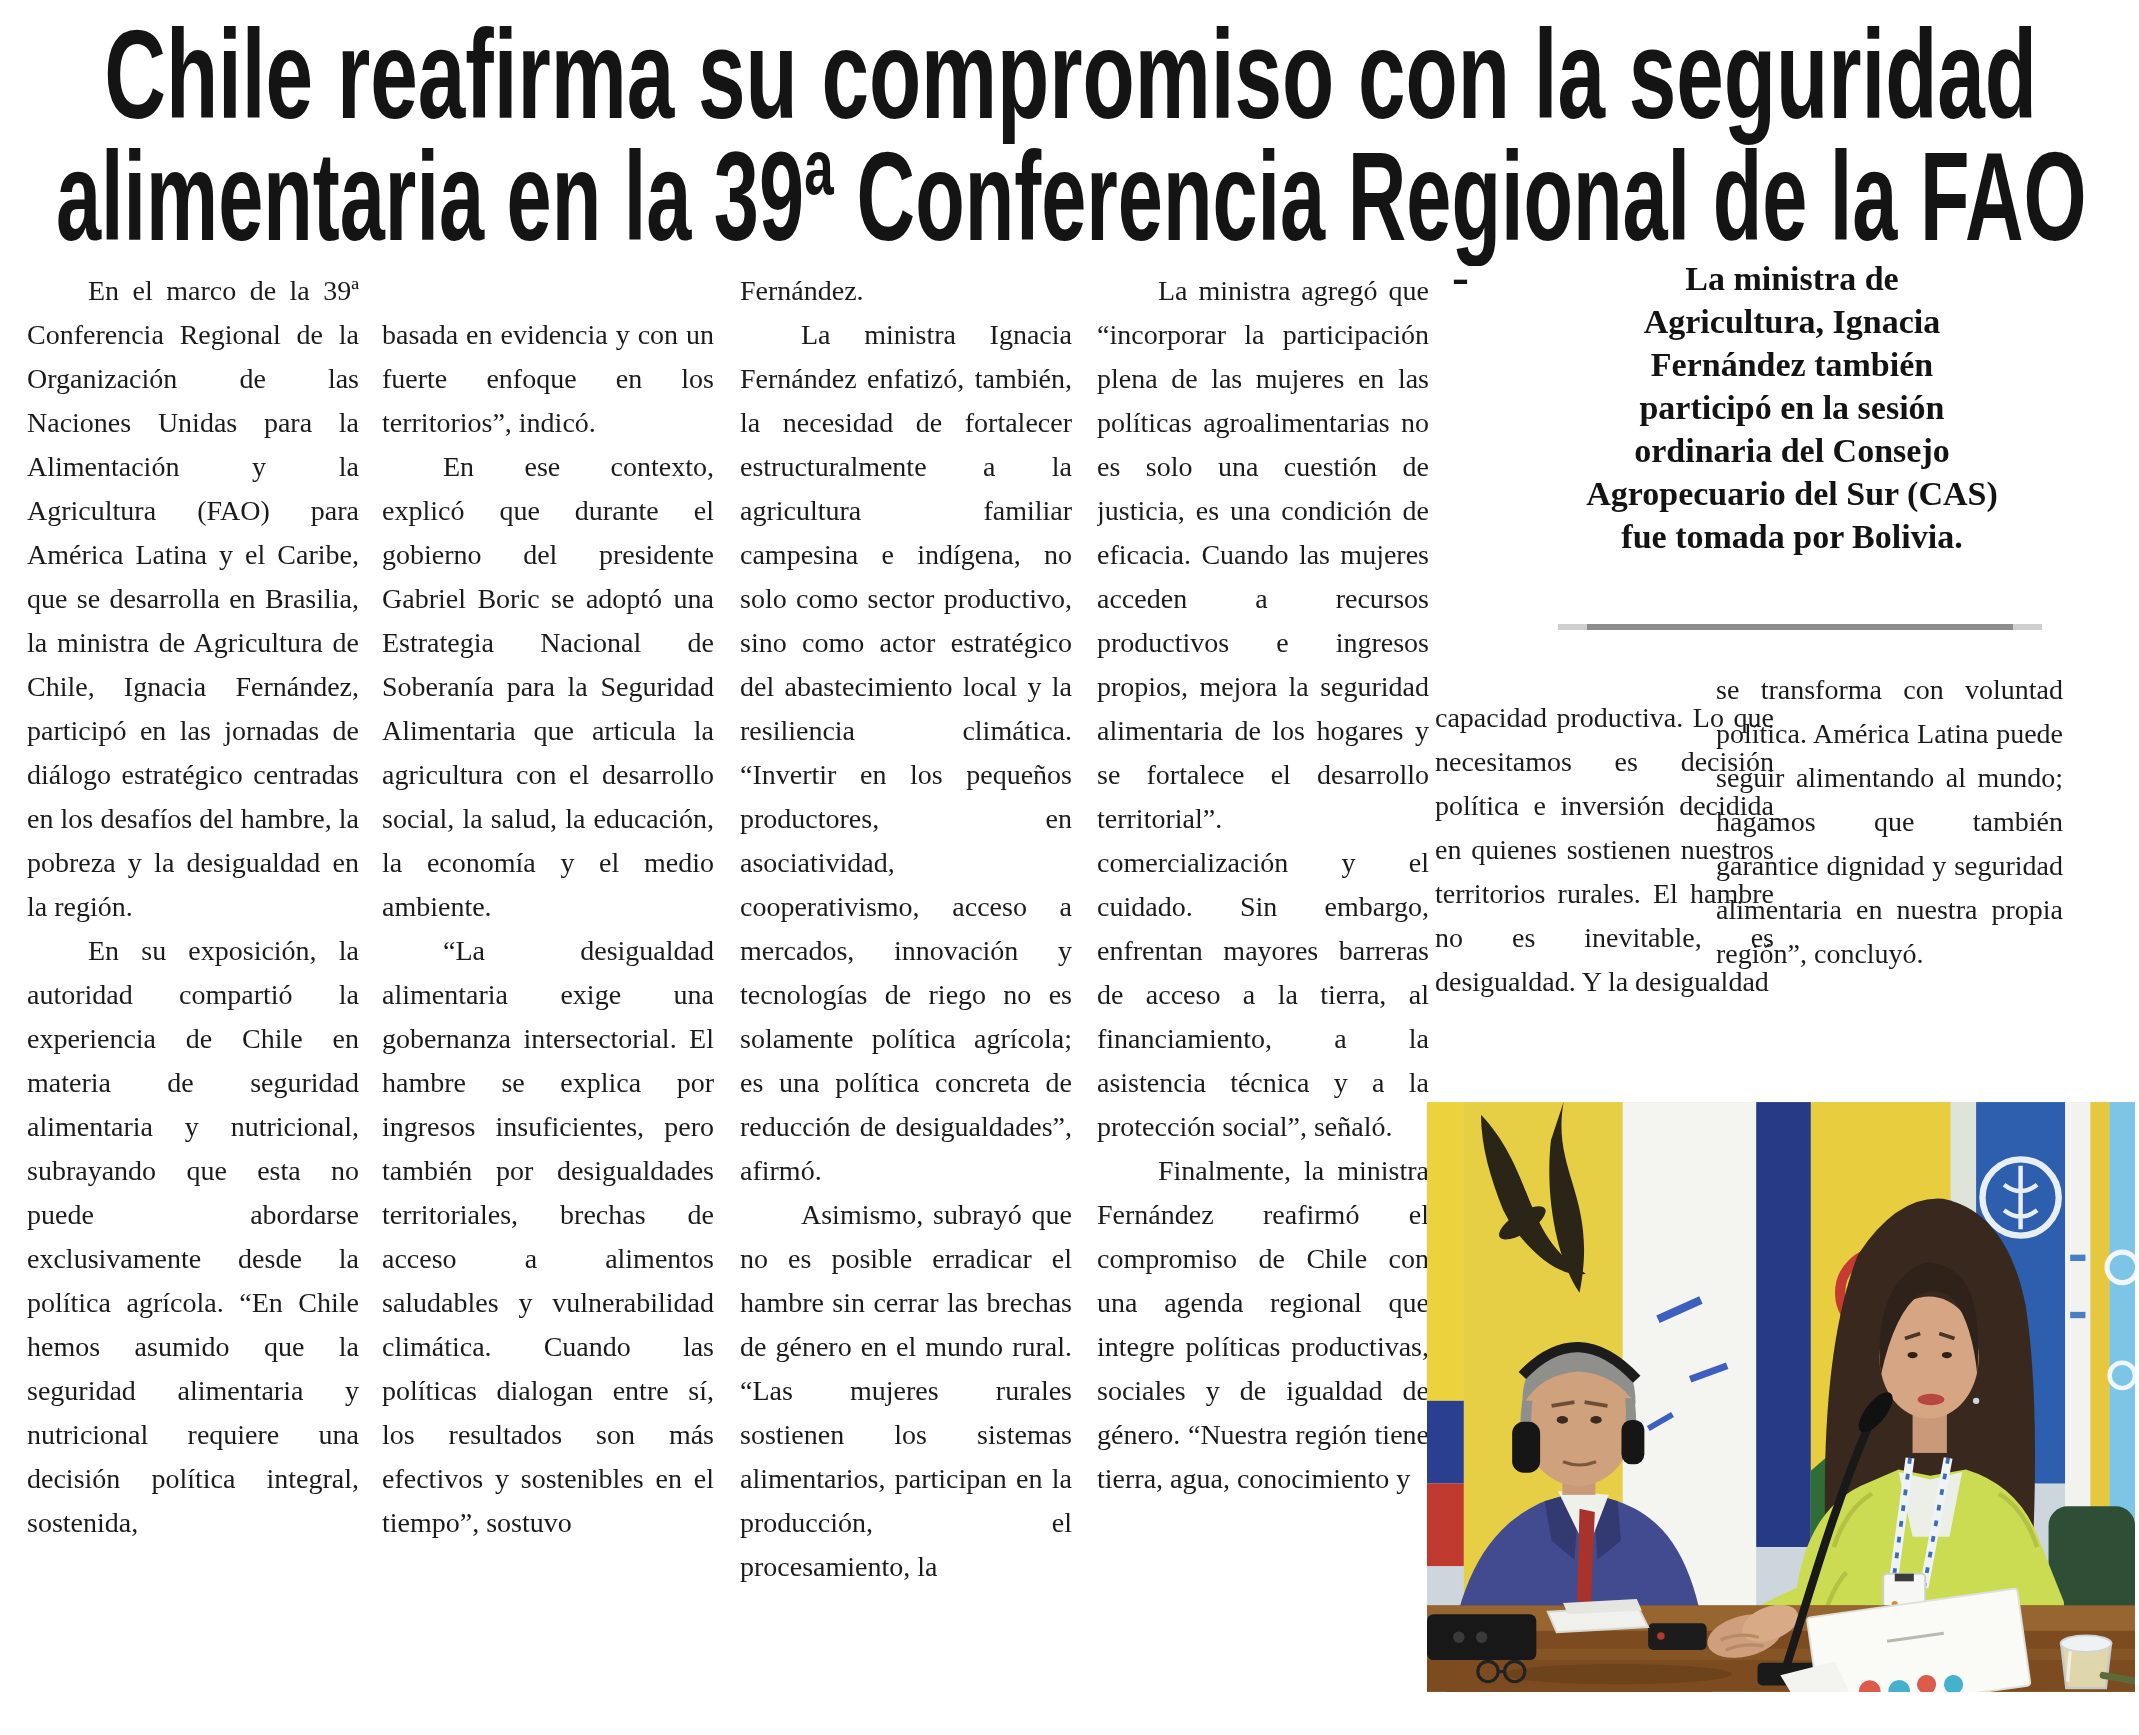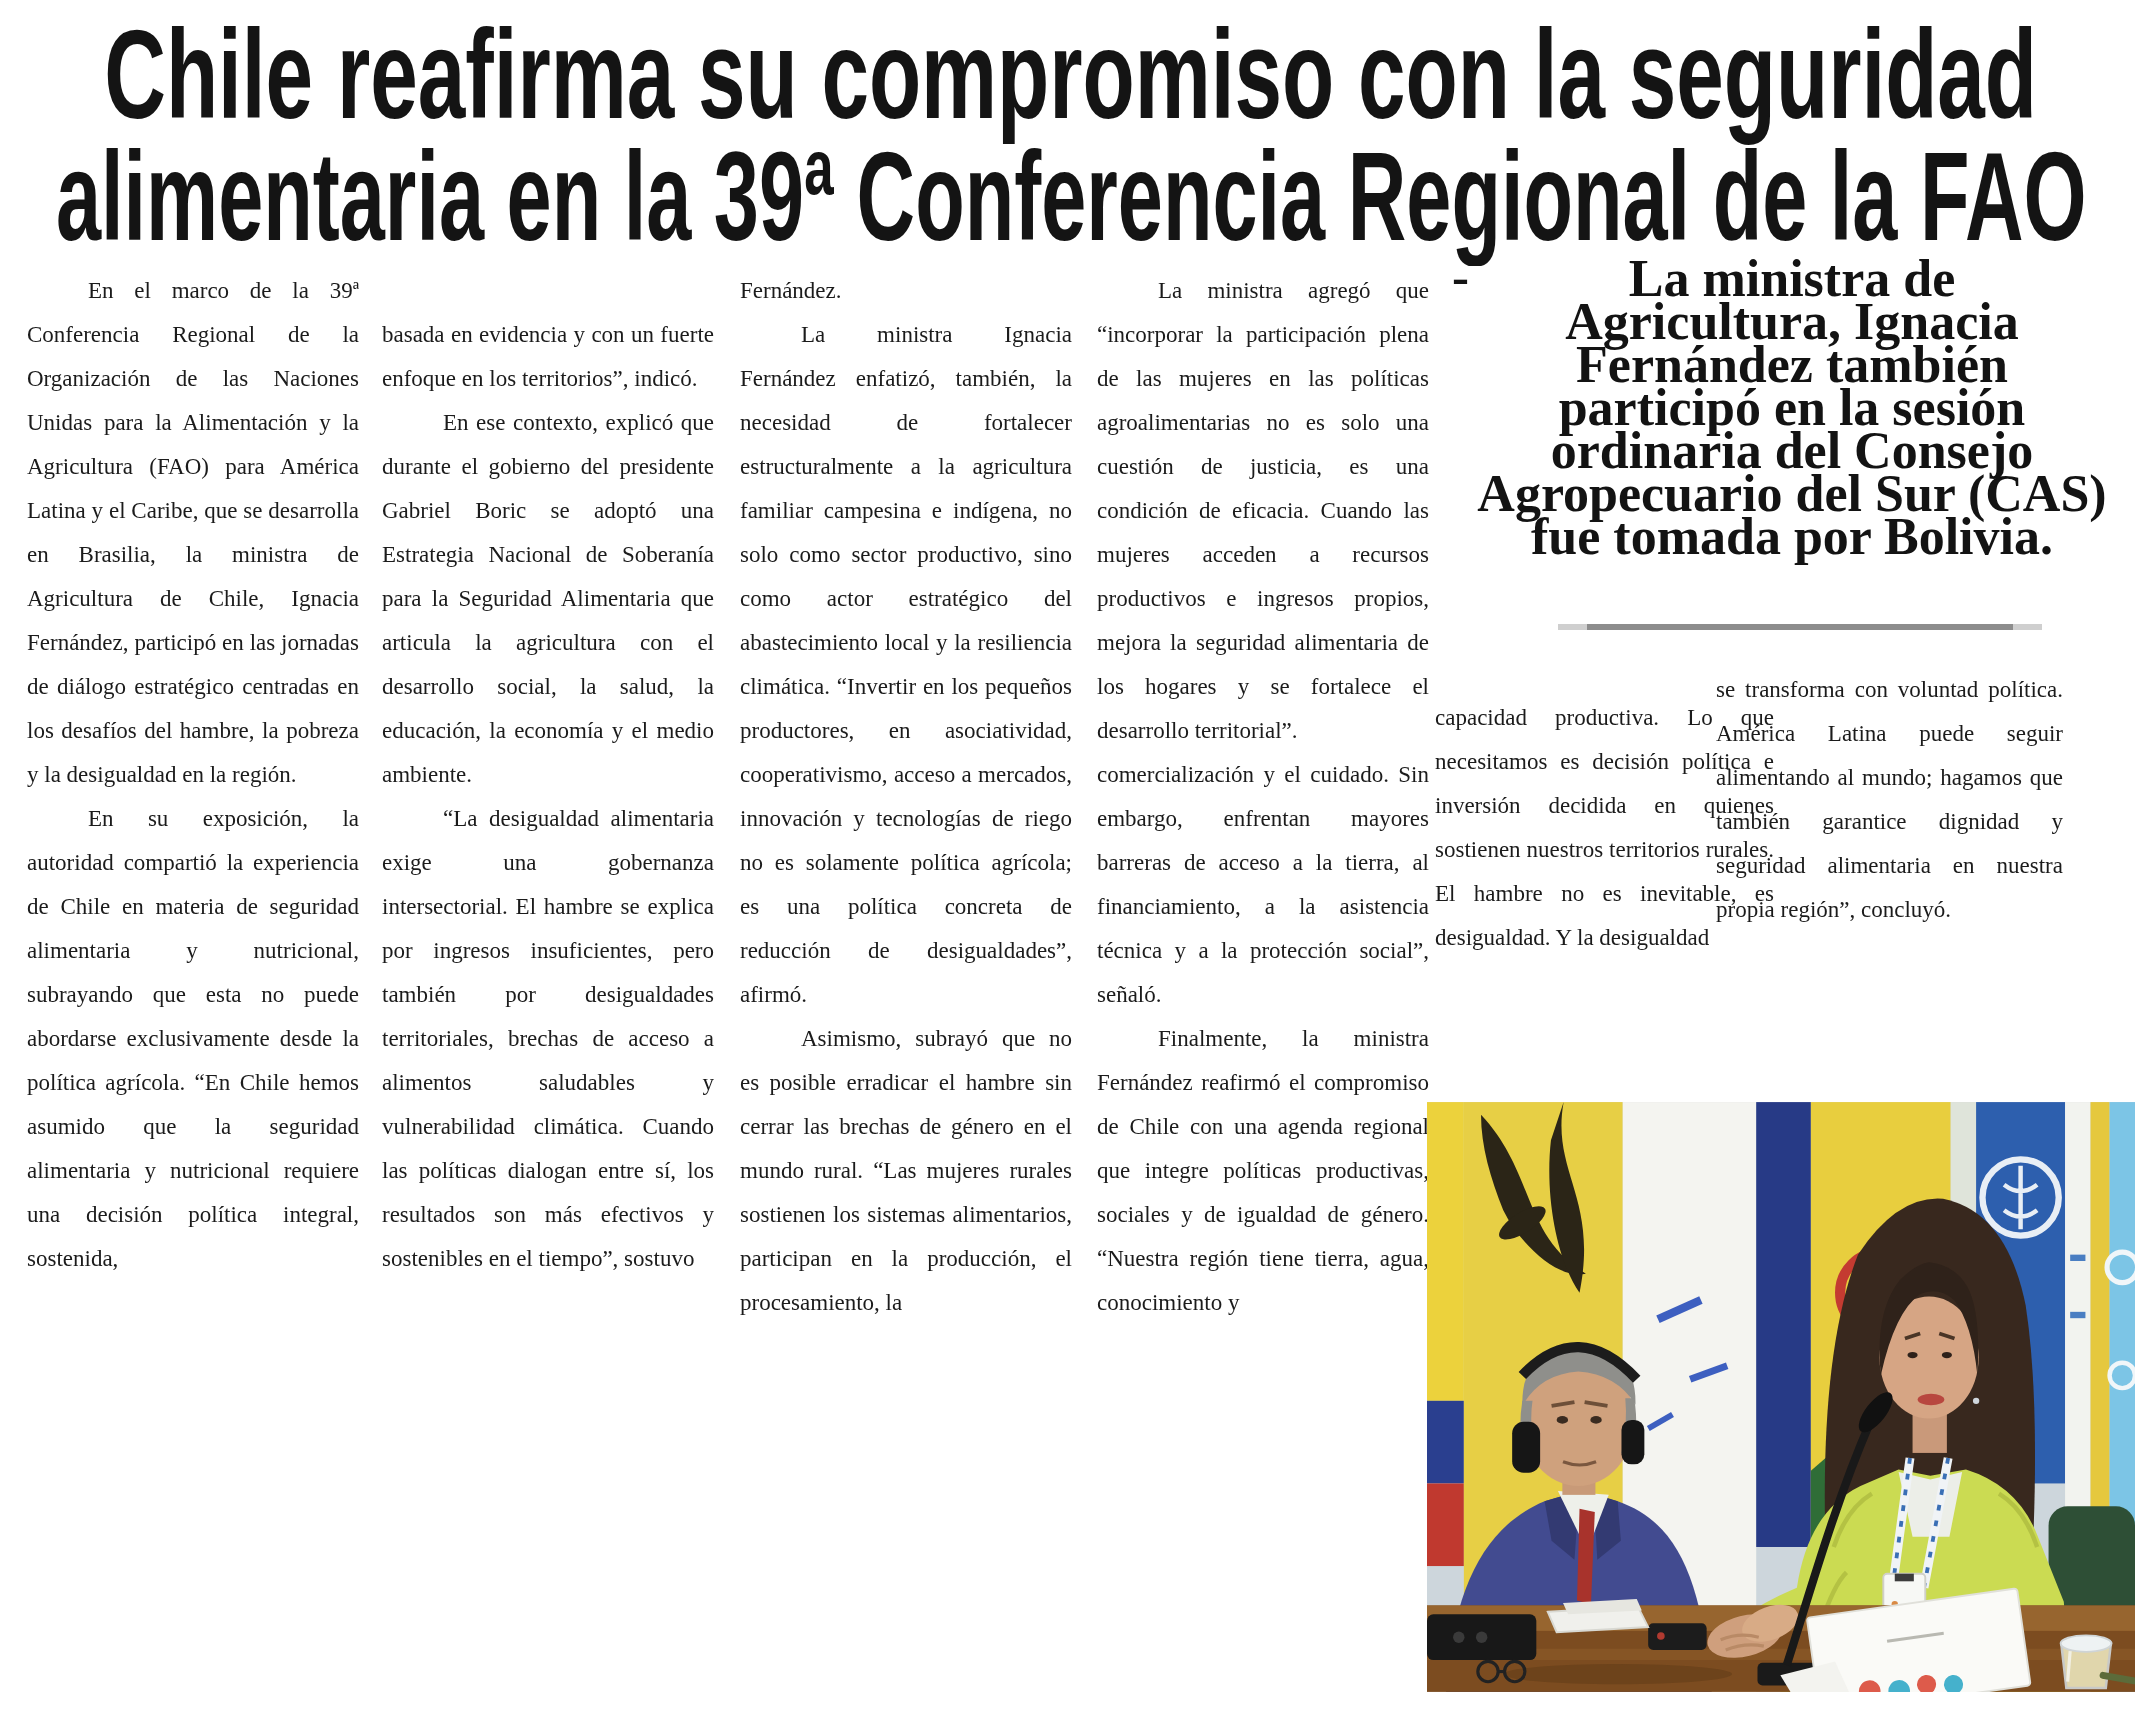--- a/index.html
+++ b/index.html
@@ -17,21 +17,21 @@
     font-family:"Liberation Sans", sans-serif;
     font-weight:700;
     font-size:198px;
     fill:#141414;
   }
   .col{
     position:absolute;
     top:269px;
     height:1466px;
     width:332px;
-    font-size:23px;
+    font-size:28px;
     line-height:44px;
     text-align:justify;
     overflow:hidden;
   }
   .col p{margin:0;}
   .para.indent{text-indent:61px;}
   .para.cont{text-indent:0;}
   .col1{left:27px;}
   .col2{left:382px;margin-top:44px;}
   .col3{left:740px;}
@@ -41,21 +41,21 @@
   .pq-dash{
     position:absolute;left:1452px;top:252px;
     font-family:"Liberation Serif", serif;
     font-weight:700;font-size:51px;line-height:51px;color:#141414;
   }
   .pullquote{
     position:absolute;left:1449px;top:257px;width:686px;
     text-align:center;
     font-family:"Liberation Serif", serif;
     font-weight:700;
-    font-size:52px;
+    font-size:34px;
     line-height:43px;
     color:#131313;
   }
   .pq-rule{
     position:absolute;left:1558px;top:624px;width:484px;height:5.7px;
     background:linear-gradient(to right,#cfcfcf 0 6%,#8d8d8d 6% 94%,#cfcfcf 94% 100%);
   }
   .photo{
     position:absolute;left:1427px;top:1102px;width:708px;height:590px;
     overflow:hidden;

